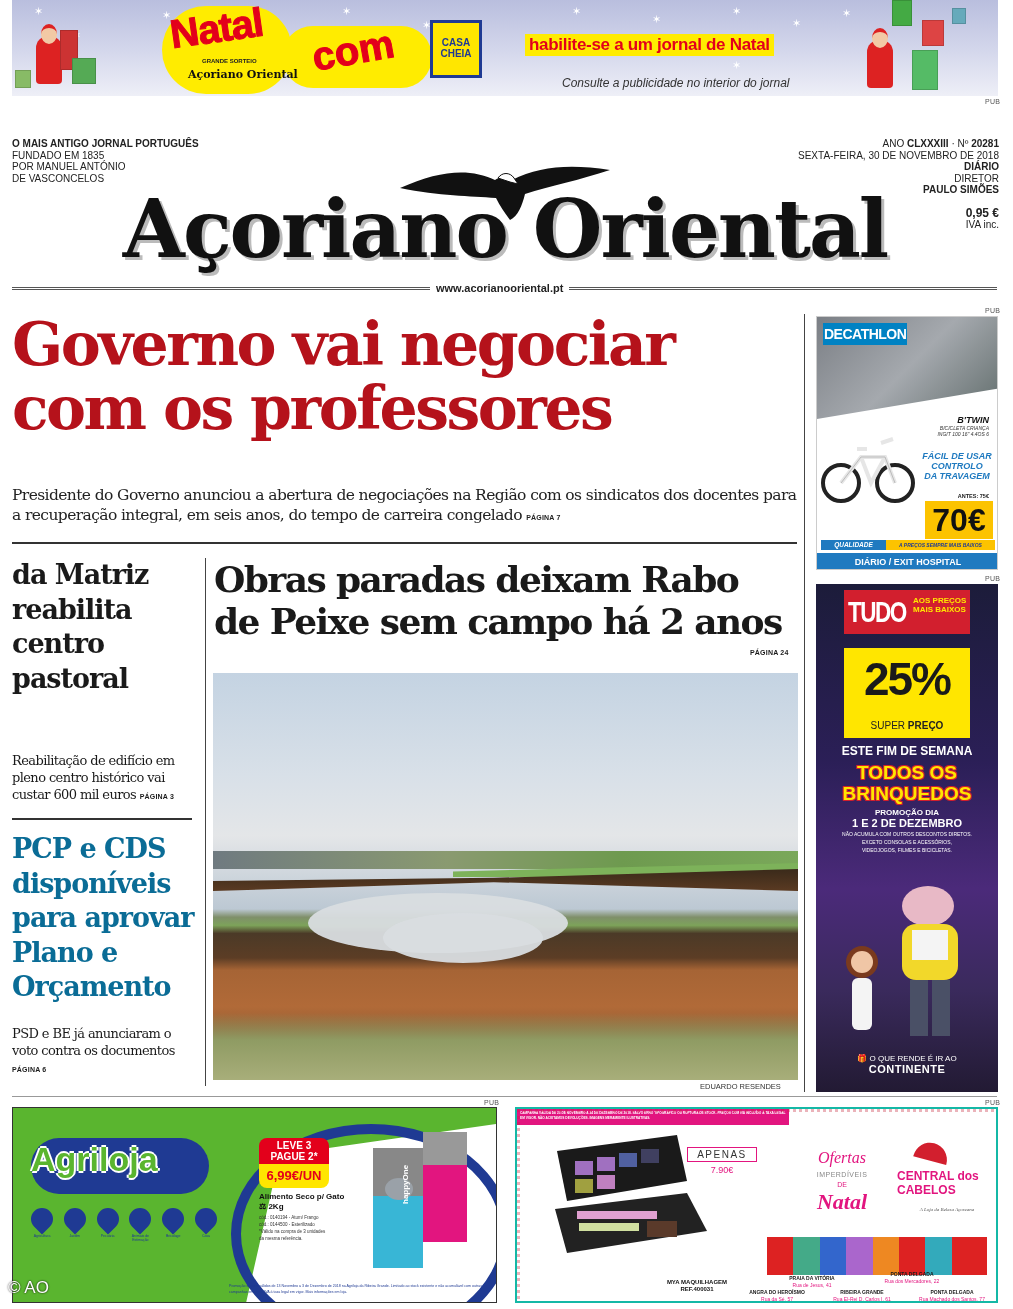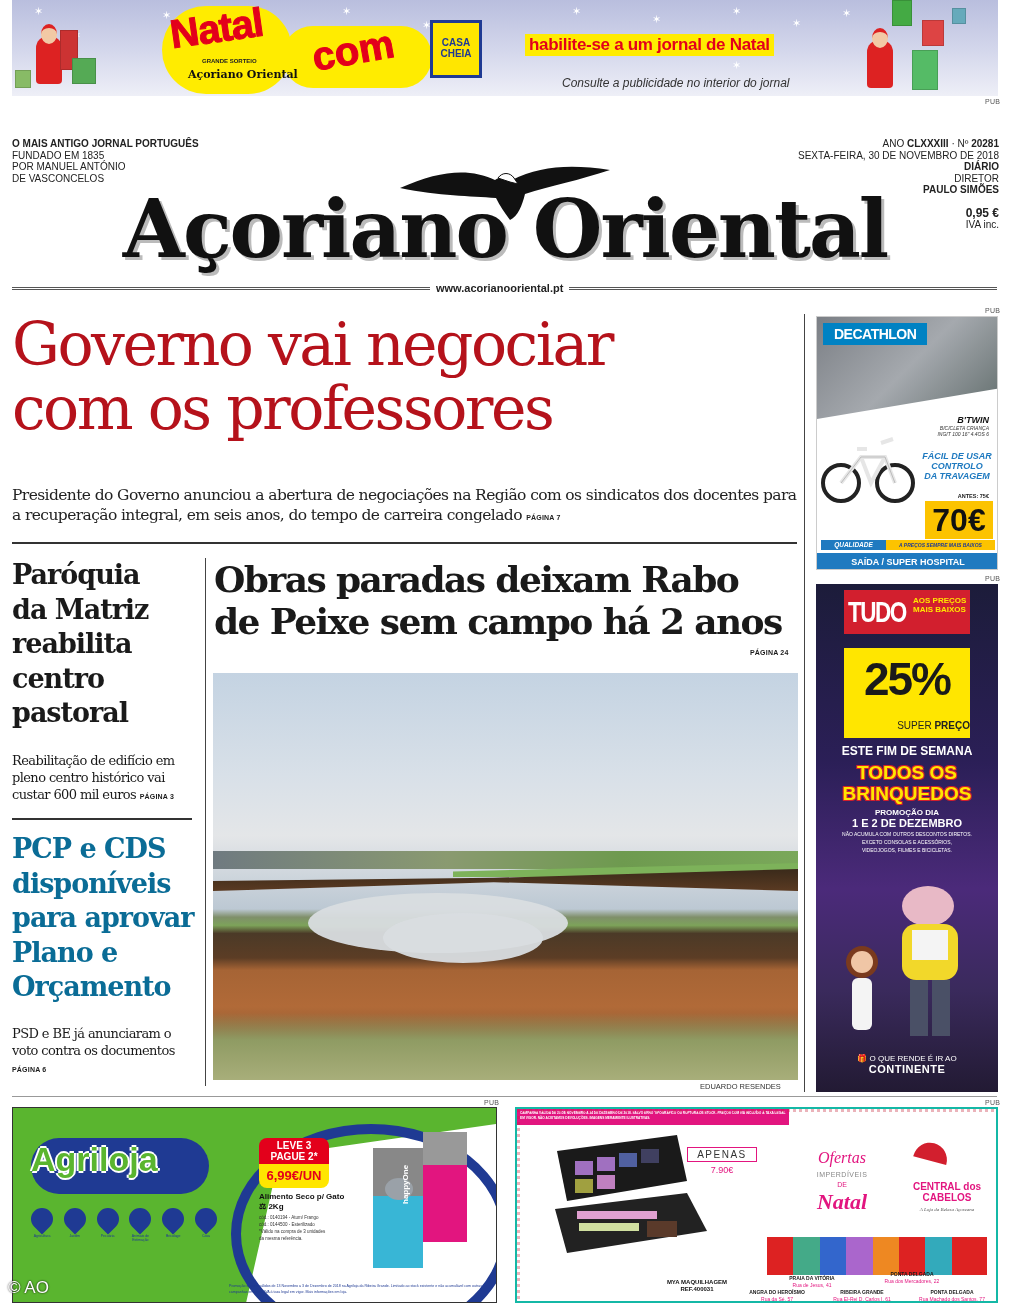--- a/index.html
+++ b/index.html
@@ -25,21 +25,21 @@
 
 
 .mast-left{left:12px;top:138px;font-size:10px;line-height:11.5px;color:#222}
 .mast-right{right:14px;top:138px;text-align:right;font-size:10px;line-height:11.5px;color:#222}
 #logo{left:100px;top:150px;width:810px;height:120px}
 .logo-text{position:absolute;left:0;top:32px;width:100%;text-align:center;font-family:"DejaVu Serif",serif;font-weight:700;font-size:80px;letter-spacing:-2px;color:#111;text-shadow:3px 3px 0 #bbb}
 .url-rule{left:12px;top:287px;width:985px;height:6px;border-top:3px double #555}
 .url{left:430px;top:282px;background:#fff;padding:0 6px;font-size:11px;font-weight:700;color:#222}
 
 
-#h1{left:12px;top:312px;width:790px;font-family:"DejaVu Serif",serif;color:#b5121b;font-size:60px;line-height:64px;letter-spacing:-2.5px;font-weight:400}
+#h1{left:12px;top:312px;width:790px;font-family:"DejaVu Serif",serif;color:#b5121b;font-size:60px;line-height:64px;letter-spacing:-2.5px;font-weight:700}
 #lead{left:12px;top:485px;width:790px;font-family:"DejaVu Serif",serif;font-size:15.5px;line-height:20px;color:#222;letter-spacing:-.6px}
 .pg{font-family:"Liberation Sans",sans-serif;font-weight:700;font-size:7px;letter-spacing:.2px}
 .rule-h{height:2px;background:#333}
 
 
 .side-h{font-family:"DejaVu Serif",serif;font-weight:700;letter-spacing:-1px}
 #s1-title{left:12px;top:558px;width:185px;font-size:27px;line-height:34.5px;color:#1a1a1a}
 #s1-lead{left:12px;top:752px;width:185px;font-family:"DejaVu Serif",serif;font-size:13px;line-height:17px;letter-spacing:-.6px}
 #s2-title{left:12px;top:832px;width:190px;font-size:27px;line-height:34.5px;color:#0a6c96}
 #s2-lead{left:12px;top:1025px;width:185px;font-family:"DejaVu Serif",serif;font-size:13px;line-height:17px;letter-spacing:-.6px}
@@ -145,21 +145,20 @@
 <div id="lead" class="abs">
   <span>Presidente do Governo anunciou a abertura de negociações na Região com os sindicatos dos docentes para a recuperação integral, em seis anos, do tempo de carreira congelado</span>
   <span class="pg">PÁGINA 7</span>
 </div>
 <div class="abs rule-h" style="left:12px;top:542px;width:785px"></div>
 
 <div class="abs" style="left:804px;top:314px;width:1px;height:778px;background:#444"></div>
 <div class="abs" style="left:205px;top:558px;width:1px;height:528px;background:#444"></div>
 
 <div id="s1-title" class="abs side-h">
-  <div>Paróquia</div>
   <div>da Matriz</div>
   <div>reabilita</div>
   <div>centro</div>
   <div>pastoral</div>
 </div>
 <div id="s1-lead" class="abs">
   <span>Reabilitação de edifício em pleno centro histórico vai custar 600 mil euros</span>
   <span class="pg">PÁGINA 3</span>
 </div>
 <div class="abs rule-h" style="left:12px;top:818px;width:180px"></div>
@@ -188,55 +187,55 @@
   <div class="abs" style="left:0;top:196px;width:585px;height:22px;background:linear-gradient(180deg,#3a2a1a,#5a3a22);clip-path:polygon(0 55%,48% 40%,100% 0,100% 100%,48% 60%,0 100%)"></div>
   <div class="puddle" style="left:95px;top:220px;width:260px;height:60px"></div>
   <div class="puddle" style="left:170px;top:240px;width:160px;height:50px"></div>
   <div class="abs" style="left:0;top:340px;width:585px;height:67px;background:linear-gradient(180deg,rgba(150,160,100,0),#8f9b63 40%,#a8ae7a)"></div>
 </div>
 <div id="credit" class="abs">EDUARDO RESENDES</div>
 
 <div class="abs pub" style="left:985px;top:307px">PUB</div>
 <div id="ad-dec" class="abs">
   <div class="abs" style="left:0;top:0;width:182px;height:102px;background:linear-gradient(135deg,#7b7f85,#a5a9ae 50%,#5f6b6a);clip-path:polygon(0 0,100% 0,100% 70%,0 100%)"></div>
-  <div class="abs" style="left:6px;top:6px;background:#0082c3;color:#fff;font-weight:900;font-size:14px;padding:3px 11px;letter-spacing:-.5px">DECATHLON</div>
+  <div class="abs" style="left:6px;top:6px;background:#0082c3;color:#fff;font-weight:900;font-size:14px;padding:3px 1px;letter-spacing:-.5px">DECATHLON</div>
   <div class="abs" style="right:8px;top:98px;font-weight:900;font-style:italic;font-size:9px;color:#111">B'TWIN</div>
   <div class="abs" style="right:8px;top:108px;font-size:5px;font-style:italic;color:#333;text-align:right">
     <div>BICICLETA CRIANÇA</div>
     <div>INGIT 100 16" 4.4OS 6</div>
   </div>
   <svg class="abs" style="left:4px;top:118px" width="96" height="70" viewBox="0 0 96 70">
     <circle cx="20" cy="48" r="18" fill="none" stroke="#222" stroke-width="4"></circle>
     <circle cx="74" cy="48" r="18" fill="none" stroke="#222" stroke-width="4"></circle>
     <path d="M20 48 L40 22 L64 22 L74 48 M40 22 L50 48 L64 22 M36 14 L46 14 M60 8 L72 4" stroke="#e6e6e6" stroke-width="4" fill="none"></path>
     <path d="M20 48 L40 22 L64 22 L74 48" stroke="#bbb" stroke-width="1" fill="none"></path>
   </svg>
   <div class="abs" style="left:100px;top:134px;width:80px;text-align:center;color:#1f7ac0;font-weight:900;font-style:italic;font-size:9px;line-height:10px">
     <div>FÁCIL DE USAR</div>
     <div>CONTROLO</div>
     <div>DA TRAVAGEM</div>
   </div>
   <div class="abs" style="right:8px;top:176px;font-size:5.5px;font-weight:700">ANTES: 75€</div>
   <div class="abs" style="left:108px;top:184px;width:68px;height:38px;background:#fcc300;font-weight:900;font-size:32px;line-height:38px;text-align:center;color:#111">70€</div>
   <div class="abs" style="left:4px;top:223px;width:65px;height:10px;background:#1f7ac0;color:#fff;font-size:6.5px;font-weight:900;font-style:italic;text-align:center;line-height:10px">QUALIDADE</div>
   <div class="abs" style="left:69px;top:223px;width:109px;height:10px;background:#fcc300;color:#1f3a93;font-size:5px;font-weight:900;font-style:italic;text-align:center;line-height:10px">A PREÇOS SEMPRE MAIS BAIXOS</div>
-  <div class="abs" style="left:0;top:236px;width:182px;height:18px;background:#1f7ac0;color:#fff;font-size:9px;font-weight:700;text-align:center;line-height:18px">SAÍDA / SUPER HOSPITAL</div>
+  <div class="abs" style="left:0;top:236px;width:182px;height:18px;background:#1f7ac0;color:#fff;font-size:9px;font-weight:700;text-align:center;line-height:18px">DIÁRIO / EXIT HOSPITAL</div>
 </div>
 
 <div class="abs pub" style="left:985px;top:575px">PUB</div>
 <div id="ad-cont" class="abs">
   <div class="abs" style="left:28px;top:6px;width:126px;height:44px;background:#d21f2e"></div>
   <div class="abs" style="left:32px;top:8px;color:#fff;font-weight:900;font-size:30px;letter-spacing:-2px;line-height:40px;transform:scaleX(.75);transform-origin:left">TUDO</div>
   <div class="abs" style="left:97px;top:12px;color:#ffe600;font-weight:900;font-size:8px;line-height:9px">
     <div>AOS PREÇOS</div>
     <div>MAIS BAIXOS</div>
   </div>
   <div class="abs" style="left:28px;top:64px;width:126px;height:90px;background:#ffe600"></div>
   <div class="abs" style="left:30px;top:70px;width:122px;text-align:center;font-weight:900;font-size:46px;line-height:50px;color:#1a1a1a;letter-spacing:-2px">25%</div>
-  <div class="abs" style="left:28px;top:136px;width:126px;text-align:right;font-size:10px;color:#222">
+  <div class="abs" style="left:28px;top:136px;width:126px;text-align:center;font-size:10px;color:#222">
     <span>SUPER</span>
     <b>PREÇO</b>
   </div>
   <div class="abs" style="left:0;top:160px;width:182px;text-align:center;color:#fff;font-weight:700;font-size:12px">ESTE FIM DE SEMANA</div>
   <div class="abs" style="left:0;top:178px;width:182px;text-align:center;color:#ffe600;font-weight:900;font-size:19px;line-height:21px;text-shadow:1px 1px 0 #d21f2e,-1px -1px 0 #d21f2e,1px -1px 0 #d21f2e,-1px 1px 0 #d21f2e">
     <div>TODOS OS</div>
     <div>BRINQUEDOS</div>
   </div>
   <div class="abs" style="left:0;top:224px;width:182px;text-align:center;color:#fff">
     <div style="font-size:8px;font-weight:700">PROMOÇÃO DIA</div>
@@ -340,21 +339,21 @@
   <div class="abs" style="left:170px;top:56px;width:70px;text-align:center;font-size:9px;color:#e2157f">7.90€</div>
   <div class="abs" style="left:130px;top:170px;width:100px;text-align:center;font-size:6px;font-weight:900;line-height:7px;color:#111">
     <div>MYA MAQUILHAGEM</div>
     <div>REF.400031</div>
   </div>
   <div class="abs lserif" style="left:280px;top:40px;width:90px;text-align:center;font-style:italic;color:#e2157f;font-size:16px">Ofertas</div>
   <div class="abs" style="left:280px;top:62px;width:90px;text-align:center;font-size:7px;color:#888;letter-spacing:.5px">IMPERDÍVEIS</div>
   <div class="abs" style="left:280px;top:72px;width:90px;text-align:center;font-size:7px;color:#e2157f">DE</div>
   <div class="abs lserif" style="left:280px;top:80px;width:90px;text-align:center;font-style:italic;font-weight:700;color:#e2157f;font-size:22px">Natal</div>
   <div class="abs" style="left:398px;top:34px;width:34px;height:18px;background:#d21f2e;border-radius:20px 20px 0 0;transform:rotate(15deg)"></div>
-  <div class="abs" style="left:380px;top:72px;width:100px;text-align:center;color:#e2157f;font-weight:900;font-size:10px">CENTRAL dos CABELOS</div>
+  <div class="abs" style="left:380px;top:60px;width:100px;text-align:left;color:#e2157f;font-weight:900;font-size:12px">CENTRAL dos CABELOS</div>
   <div class="abs lserif" style="left:380px;top:98px;width:100px;text-align:center;font-style:italic;font-size:5px;color:#555">A Loja da Beleza Açoreana</div>
   <div class="abs" style="left:250px;top:128px;width:220px;height:38px;background:linear-gradient(90deg,#d22 0 12%,#4a8 12% 24%,#36c 24% 36%,#a6c 36% 48%,#e82 48% 60%,#d22 60% 72%,#3ab 72% 84%,#d22 84%)"></div>
   <div class="abs" style="left:160px;top:166px;width:320px;font-size:5px;line-height:6.5px">
     <div class="abs" style="left:100px;top:0;width:70px;text-align:center">
         <div style="font-weight:900">PRAIA DA VITÓRIA</div>
         <div style="color:#e2157f">Rua de Jesus, 41</div>
       </div>
     <div class="abs" style="left:190px;top:-4px;width:90px;text-align:center">
         <div style="font-weight:900">PONTA DELGADA</div>
         <div style="color:#e2157f">Rua dos Mercadores, 22</div>

